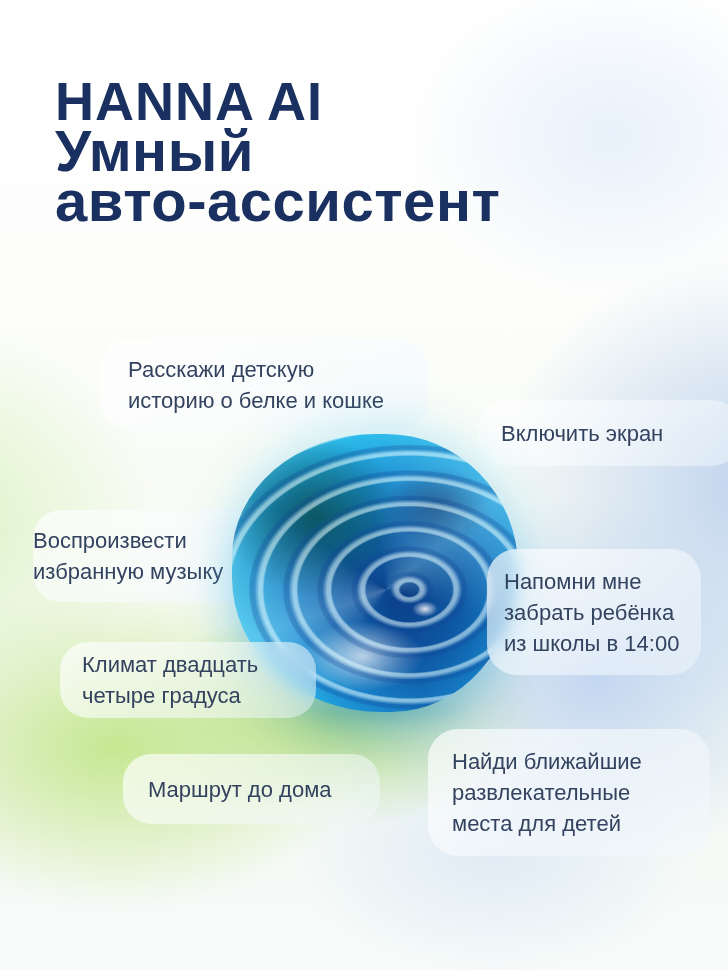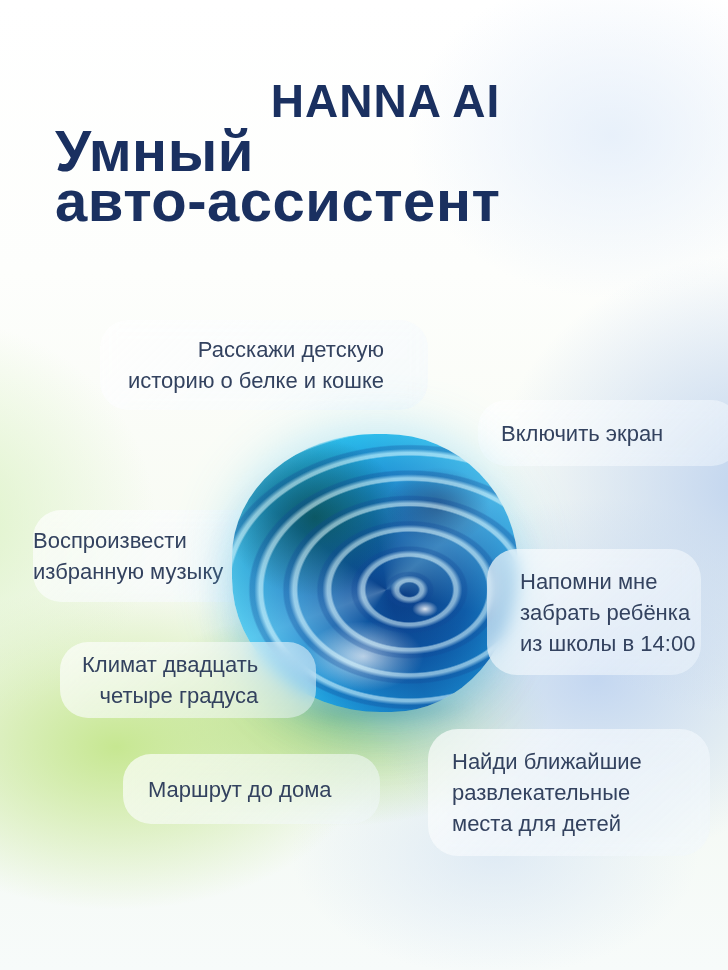--- a/index.html
+++ b/index.html
@@ -23,24 +23,23 @@
   }
 
   .title-block {
     position: absolute;
     left: 55px;
     top: 76px;
     color: #1a3060;
     font-weight: 700;
   }
   .title-brand {
-    font-size: 46px;
+    font-size: 54px;
     line-height: 50px;
     letter-spacing: 1px;
-    text-align: right;
   }
   .title-subtitle {
     font-size: 58px;
     line-height: 50px;
     letter-spacing: 0.5px;
     white-space: pre-line;
   }
 
   .chip {
     position: absolute;
@@ -49,25 +48,25 @@
     box-sizing: border-box;
     border-radius: 28px;
     background: linear-gradient(135deg, rgba(255,255,255,0.68), rgba(240,247,253,0.48));
     backdrop-filter: blur(8px);
     color: #33425f;
     font-size: 22px;
     line-height: 31px;
     white-space: pre-line;
     cursor: pointer;
   }
-  .chip-story   { left: 100px; top: 320px; width: 328px; height: 90px;  padding-left: 28px; text-align: right; }
+  .chip-story   { left: 100px; top: 340px; width: 328px; height: 90px;  padding-left: 28px; }
   .chip-screen  { left: 478px; top: 400px; width: 262px; height: 66px;  padding-left: 23px; }
   .chip-music   { left: 33px;  top: 510px; width: 258px; height: 92px;  }
-  .chip-remind  { left: 487px; top: 549px; width: 214px; height: 126px; padding-left: 33px; border-radius: 30px; }
-  .chip-climate { left: 60px;  top: 642px; width: 256px; height: 76px;  padding-left: 22px; text-align: right; }
+  .chip-remind  { left: 487px; top: 549px; width: 214px; height: 126px; padding-left: 17px; border-radius: 30px; }
+  .chip-climate { left: 60px;  top: 642px; width: 256px; height: 76px;  padding-left: 22px; }
   .chip-route   { left: 123px; top: 754px; width: 257px; height: 70px;  padding-left: 25px; }
   .chip-places  { left: 428px; top: 729px; width: 282px; height: 127px; padding-left: 24px; border-radius: 30px; }
 
   .orb-shadow {
     position: absolute;
     left: 252px;
     top: 686px;
     width: 256px;
     height: 44px;
     background: radial-gradient(50% 50% at 50% 50%, rgba(45,110,110,0.38), rgba(45,110,110,0) 72%);

